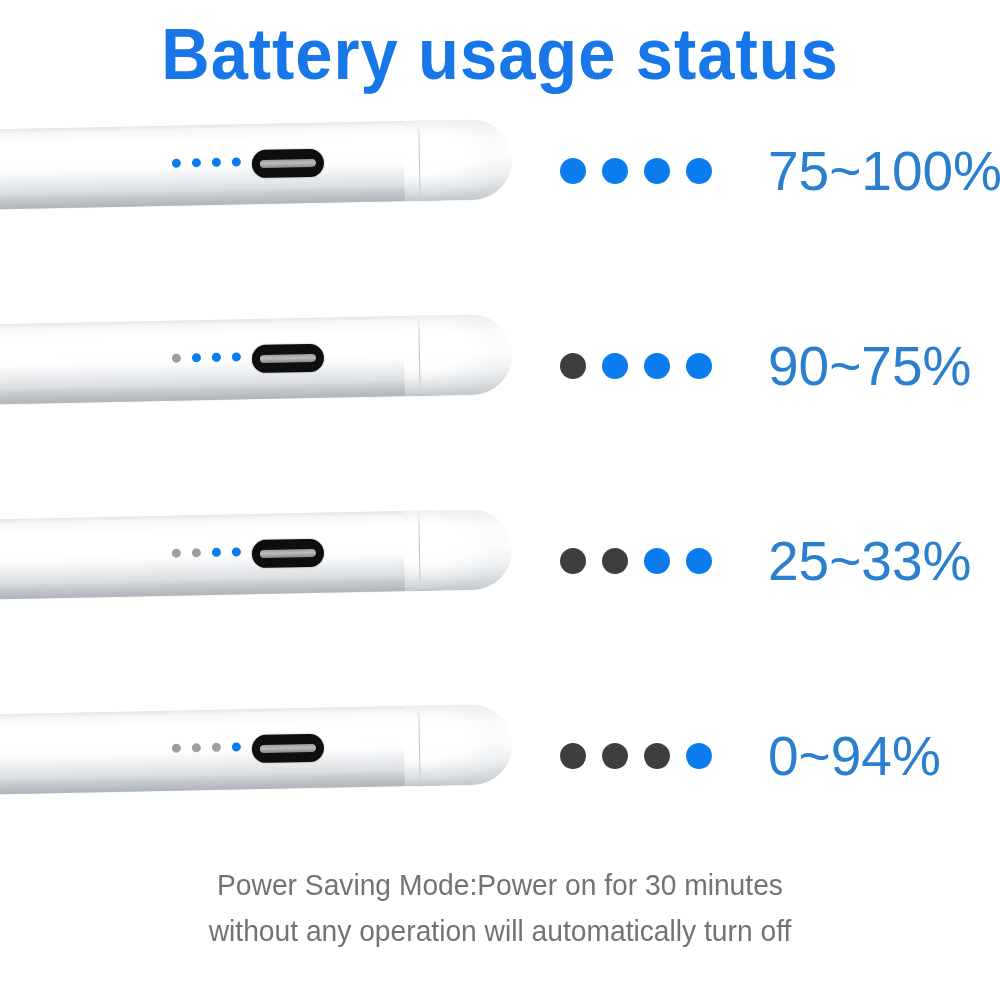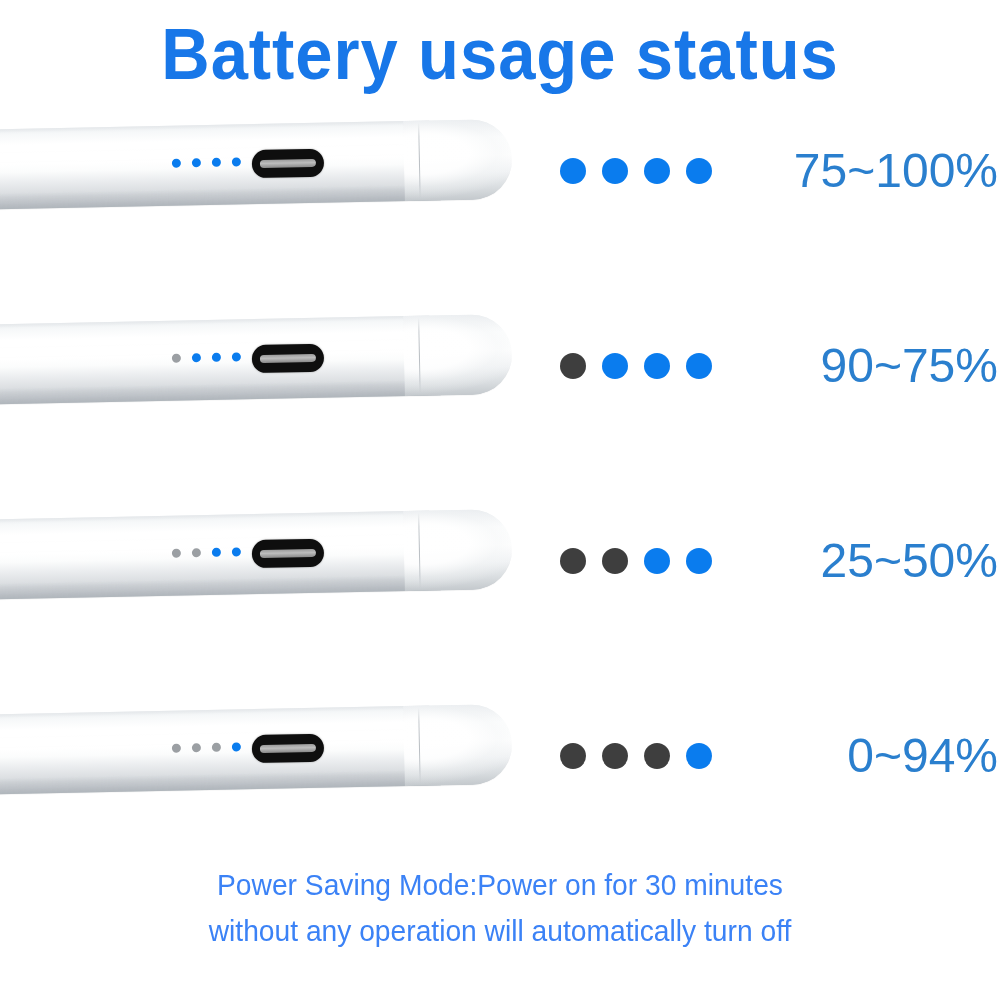--- a/index.html
+++ b/index.html
@@ -201,36 +201,35 @@
   .dot.on  { background:#0a7cee; }
   .dot.off { background:#3e3e3e; }
 
   
   .legend-label {
     position:absolute;
     left:768px;
     top:30px;
     width:230px;
     font-family:"Liberation Sans", sans-serif;
-    font-size:48px;
+    font-size:55px;
     line-height:62px;
     font-weight:400;
     color:#2a7fce;
     white-space:nowrap;
     letter-spacing:0px;
-    text-align:right;
   }
 
   
   .caption {
     position:absolute;
     left:0; top:862px;
     width:1000px;
     text-align:center;
-    color:#3b82f6;
+    color:#737373;
     font-family:"Liberation Sans", sans-serif;
     font-size:30px;
     line-height:46px;
     font-weight:400;
   }
   .caption .cap-line {
     display:block;
     transform:scaleX(0.94);
     transform-origin:50% 50%;
     white-space:nowrap;
@@ -320,21 +319,21 @@
           <div class="usb-inner"></div>
         </div>
       </div>
     </div>
     <div class="legend-dots">
       <span class="dot off"></span>
       <span class="dot off"></span>
       <span class="dot on"></span>
       <span class="dot on"></span>
     </div>
-    <div class="legend-label">25~50%</div>
+    <div class="legend-label">25~33%</div>
   </div>
 
   <div class="row row-4">
     <div class="pen-wrap">
       <div class="pen">
         <div class="pen-body"></div>
         <div class="pen-gloss"></div>
         <div class="pen-topline"></div>
         <div class="pen-shade"></div>
         <div class="pen-cap"></div>

